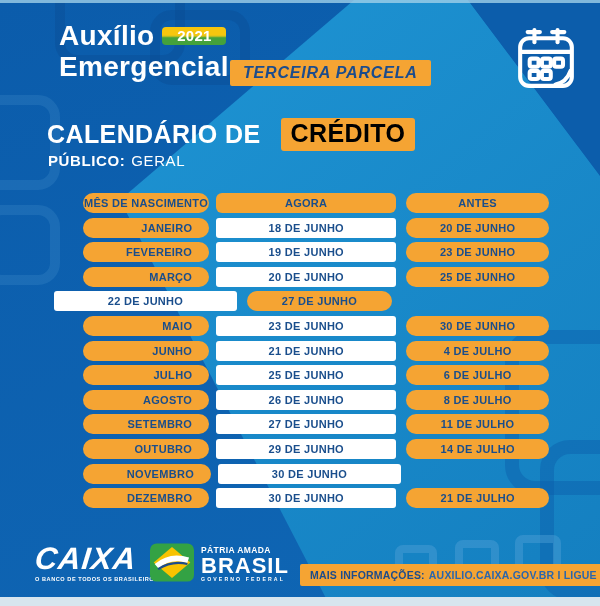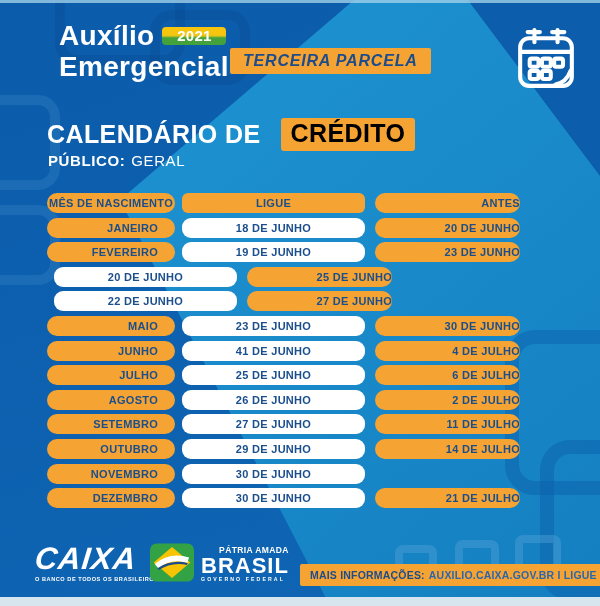--- a/index.html
+++ b/index.html
@@ -20,47 +20,47 @@
   .deco.lt{border:10px solid rgba(120,190,235,.14);}
   .deco.bandsq{border:14px solid rgba(12,93,171,.45);border-radius:30px;}
   .wm{position:absolute;border-radius:8px;border:8px solid rgba(80,160,215,.45);}
 
   
   .brand{position:absolute;left:47px;top:20px;color:#fff;font-weight:bold;font-size:28px;line-height:31px;letter-spacing:.3px;margin-left:12px;}
   .brand-row{display:flex;align-items:center;gap:8px;}
   .year-badge{display:inline-block;min-width:64px;text-align:center;font-size:15px;line-height:18px;height:18px;
       border-radius:4px;color:#fff;font-weight:bold;
       background:linear-gradient(180deg,#f6c60e 42%,#dbc31a 50%,#44a23c 60%);padding:0 8px;}
-  .parcela-badge{position:absolute;left:230px;top:48px;background:#f5a433;color:#1c4c8c;
+  .parcela-badge{position:absolute;left:230px;top:60px;background:#f5a433;color:#1c4c8c;
       font-weight:bold;font-style:italic;font-size:16px;letter-spacing:.8px;padding:4px 13px;border-radius:2px;}
   .cal-icon{position:absolute;left:512px;top:26px;}
 
   
   .title{position:absolute;left:47px;top:118px;color:#fff;font-weight:800;font-size:25px;letter-spacing:.4px;display:flex;align-items:center;gap:20px;}
   .title-badge{background:#f5a433;color:#000000;padding:1px 10px 3px;border-radius:3px;font-weight:800;}
   .publico{position:absolute;left:48px;top:152px;color:#fff;font-size:15px;letter-spacing:.6px;}
   .publico b{font-weight:800;margin-right:6px;}
   .publico span.val{font-weight:400;}
 
   
   .table{position:absolute;left:47px;top:193px;width:502px;}
   .trow{display:flex;margin-bottom:4.6px;height:20px;}
   .cell{height:20px;line-height:20px;font-size:11px;font-weight:bold;color:#1a4e8c;letter-spacing:.3px;}
-  .c1{width:128px;border-radius:11px;background:#f5a433;text-align:right;padding-right:17px;}
-  .c2{width:183px;margin-left:7px;border-radius:9px;background:#fff;text-align:center;}
-  .c3{width:145px;margin-left:10px;border-radius:11px;background:#f5a433;text-align:right;}
+  .c1{width:128px;border-radius:11px;background:#f5a433;text-align:right;padding-right:17px;margin-left:36px;}
+  .c2{width:183px;margin-left:7px;border-radius:3px;background:#fff;text-align:center;}
+  .c3{width:145px;margin-left:10px;border-radius:11px;background:#f5a433;text-align:center;}
   .trow.head .c1{text-align:center;padding-right:0;}
   .trow.head .c2{background:#f5a433;border-radius:6px;}
 
   
   .caixa{position:absolute;left:35px;top:544px;color:#fff;}
   .caixa .word{font-size:31px;font-weight:900;font-style:italic;letter-spacing:1px;transform:skewX(-6deg);line-height:30px;}
   .caixa .tag{font-size:5.6px;letter-spacing:.55px;font-weight:bold;margin-top:2px;text-align:center;}
   .gov{position:absolute;left:150px;top:543px;display:flex;align-items:center;gap:7px;color:#fff;}
-  .gov .txt .pa{font-size:8.5px;font-weight:800;letter-spacing:.4px;line-height:9px;text-align:right;}
+  .gov .txt .pa{font-size:8.5px;font-weight:800;letter-spacing:.4px;line-height:9px;}
   .gov .txt .br{font-size:22px;font-weight:800;letter-spacing:1px;line-height:21px;}
   .gov .txt .gf{font-size:5.2px;font-weight:bold;letter-spacing:2.1px;line-height:7px;}
   .info-badge{position:absolute;left:300px;top:564px;background:#f5a433;border-radius:2px;
       padding:5px 10px;font-size:10.5px;font-weight:800;letter-spacing:.2px;white-space:nowrap;}
   .info-badge .p1{color:#1c4c8c;margin-top:36px;}
   .info-badge .p2{color:#2b66ac;margin-left:4px;}
 </style>
 </head>
 <body>
 
@@ -111,61 +111,62 @@
     <span>CALENDÁRIO DE</span>
     <span class="title-badge">CRÉDITO</span>
   </div>
   <div class="publico">
     <b>PÚBLICO:</b><span class="val">GERAL</span>
   </div>
 
   <div class="table">
     <div class="trow head">
       <div class="cell c1">MÊS DE NASCIMENTO</div>
-      <div class="cell c2">LIGUE</div>
+      <div class="cell c2">AGORA</div>
       <div class="cell c3">ANTES</div>
     </div>
     <div>
         <div class="trow">
       <div class="cell c1">JANEIRO</div>
       <div class="cell c2">18 DE JUNHO</div>
       <div class="cell c3">20 DE JUNHO</div>
     </div>
         <div class="trow">
       <div class="cell c1">FEVEREIRO</div>
       <div class="cell c2">19 DE JUNHO</div>
       <div class="cell c3">23 DE JUNHO</div>
     </div>
         <div class="trow">
+      <div class="cell c1">MARÇO</div>
       <div class="cell c2">20 DE JUNHO</div>
       <div class="cell c3">25 DE JUNHO</div>
     </div>
         <div class="trow">
       <div class="cell c2">22 DE JUNHO</div>
       <div class="cell c3">27 DE JUNHO</div>
     </div>
         <div class="trow">
       <div class="cell c1">MAIO</div>
       <div class="cell c2">23 DE JUNHO</div>
       <div class="cell c3">30 DE JUNHO</div>
     </div>
         <div class="trow">
       <div class="cell c1">JUNHO</div>
-      <div class="cell c2">41 DE JUNHO</div>
+      <div class="cell c2">21 DE JUNHO</div>
       <div class="cell c3">4 DE JULHO</div>
     </div>
         <div class="trow">
       <div class="cell c1">JULHO</div>
       <div class="cell c2">25 DE JUNHO</div>
       <div class="cell c3">6 DE JULHO</div>
     </div>
         <div class="trow">
       <div class="cell c1">AGOSTO</div>
       <div class="cell c2">26 DE JUNHO</div>
-      <div class="cell c3">2 DE JULHO</div>
+      <div class="cell c3">8 DE JULHO</div>
     </div>
         <div class="trow">
       <div class="cell c1">SETEMBRO</div>
       <div class="cell c2">27 DE JUNHO</div>
       <div class="cell c3">11 DE JULHO</div>
     </div>
         <div class="trow">
       <div class="cell c1">OUTUBRO</div>
       <div class="cell c2">29 DE JUNHO</div>
       <div class="cell c3">14 DE JULHO</div>

